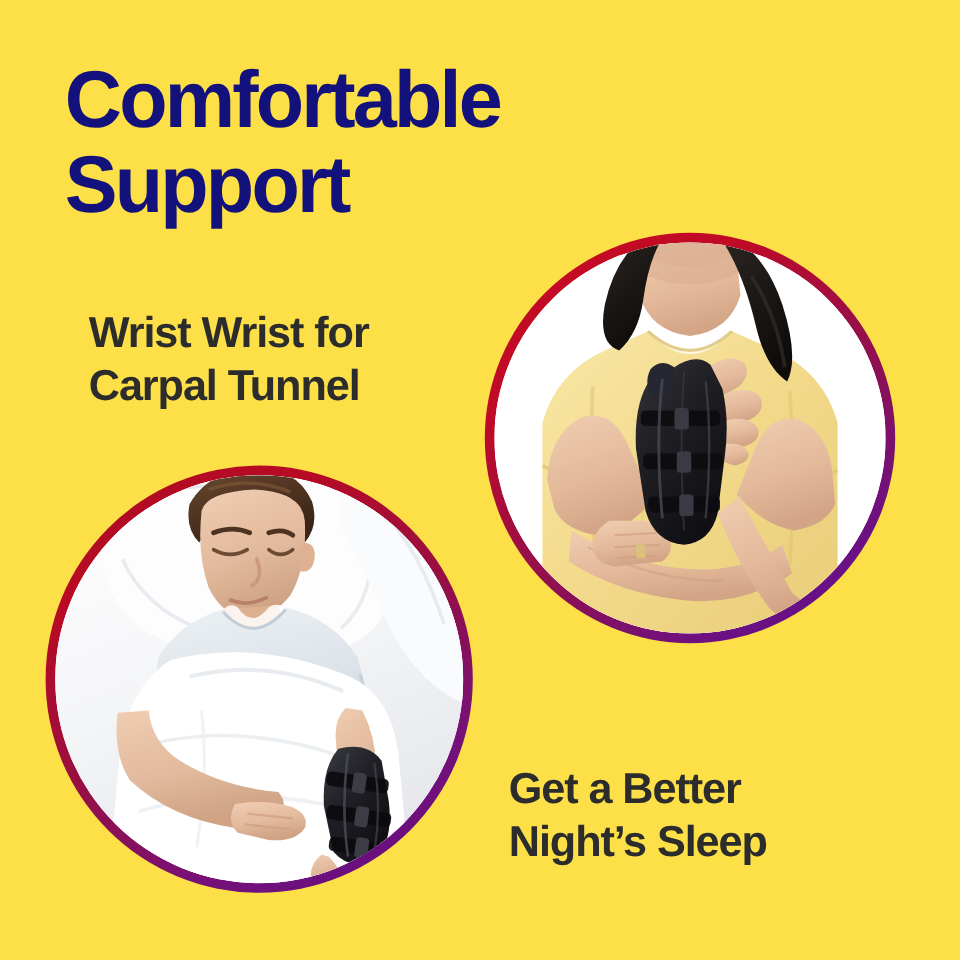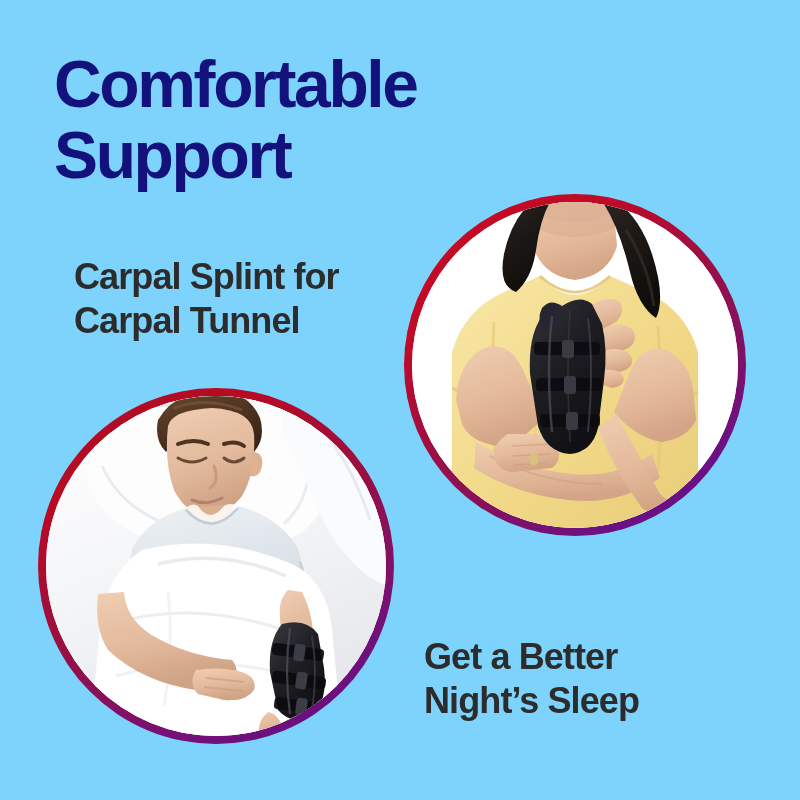--- a/index.html
+++ b/index.html
@@ -12,21 +12,21 @@
     height: 800px;
     overflow: hidden;
     font-family: "Liberation Sans", sans-serif;
     -webkit-font-smoothing: antialiased;
   }
 
   #canvas {
     position: relative;
     width: 800px;
     height: 800px;
-    background: #7dd3fc;
+    background: #fde047;
   }
 
   
   .headline {
     position: absolute;
     left: 54px;
     top: 48px;
     width: 520px;
     color: #13127C;
     font-family: "Liberation Sans", sans-serif;
@@ -113,21 +113,21 @@
   }
 </style>
 </head>
 <body>
 
 <div id="canvas">
 
   <div class="headline">Comfortable
 Support</div>
 
-  <div class="subhead">Carpal Splint for
+  <div class="subhead">Wrist Wrist for
 Carpal Tunnel</div>
 
   <div class="caption">Get a Better
 Night’s Sleep</div>
 
   <div class="badge" id="badge-woman">
     <div class="badge-ring"></div>
     <div class="badge-photo">
       <svg viewBox="0 0 326 326" preserveAspectRatio="xMidYMid slice">
         <defs>

